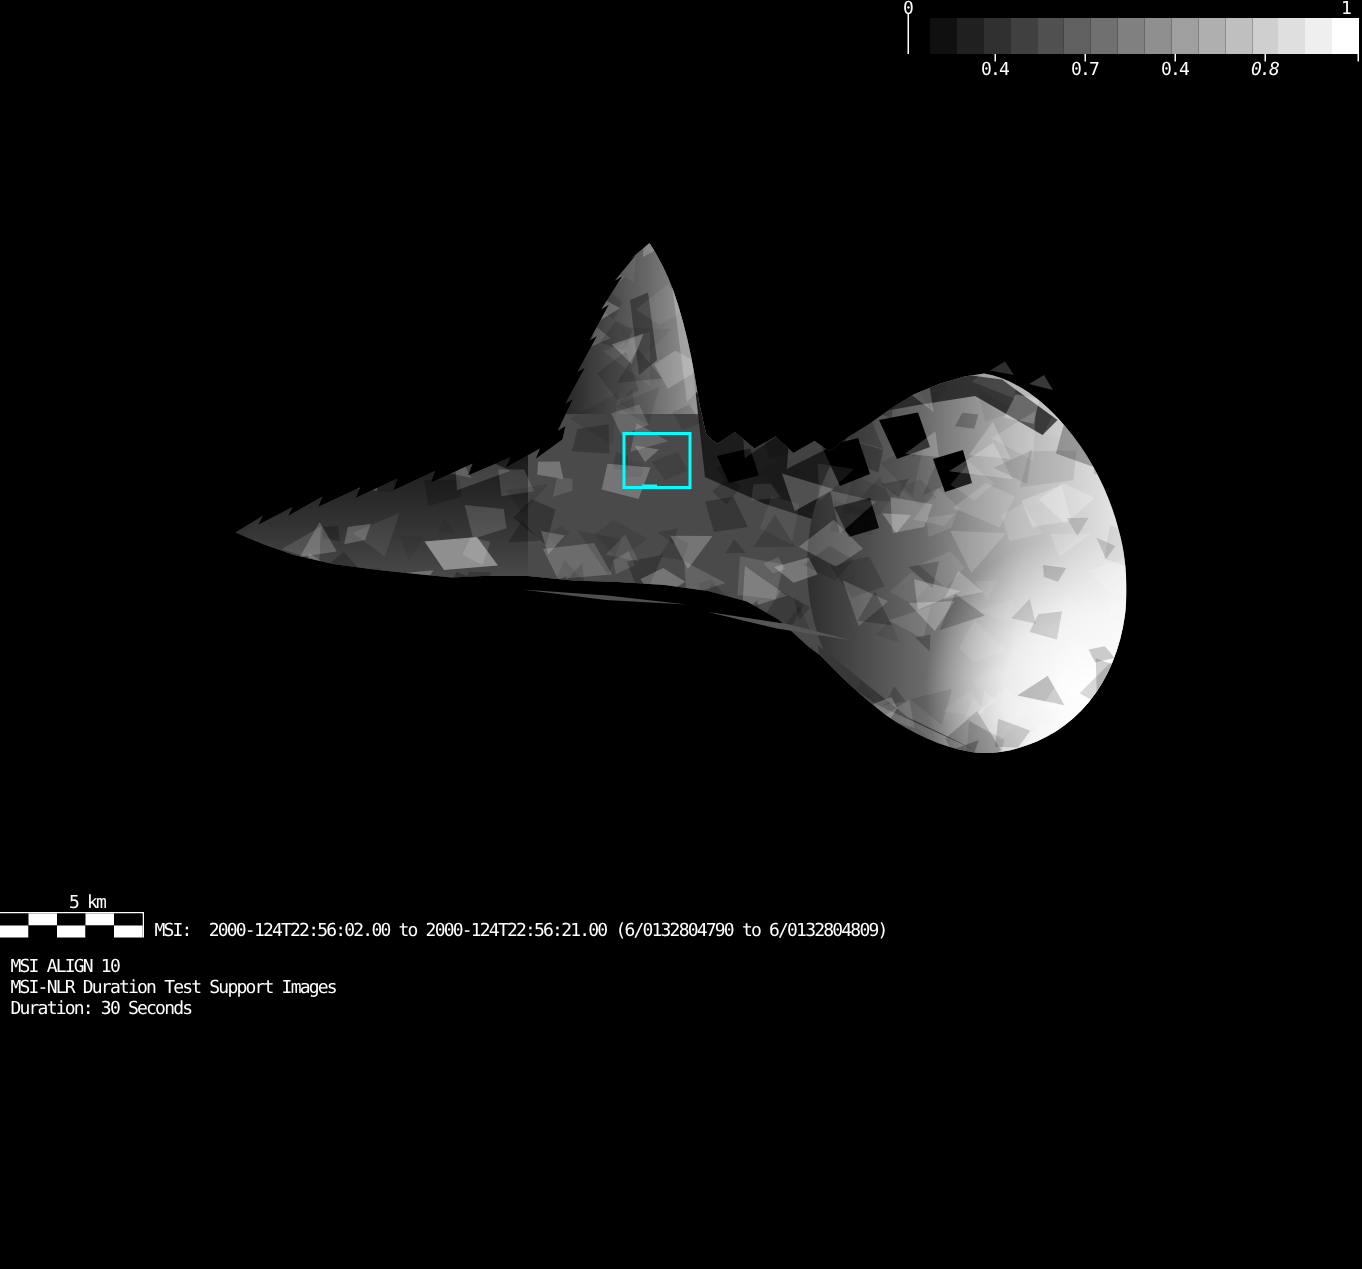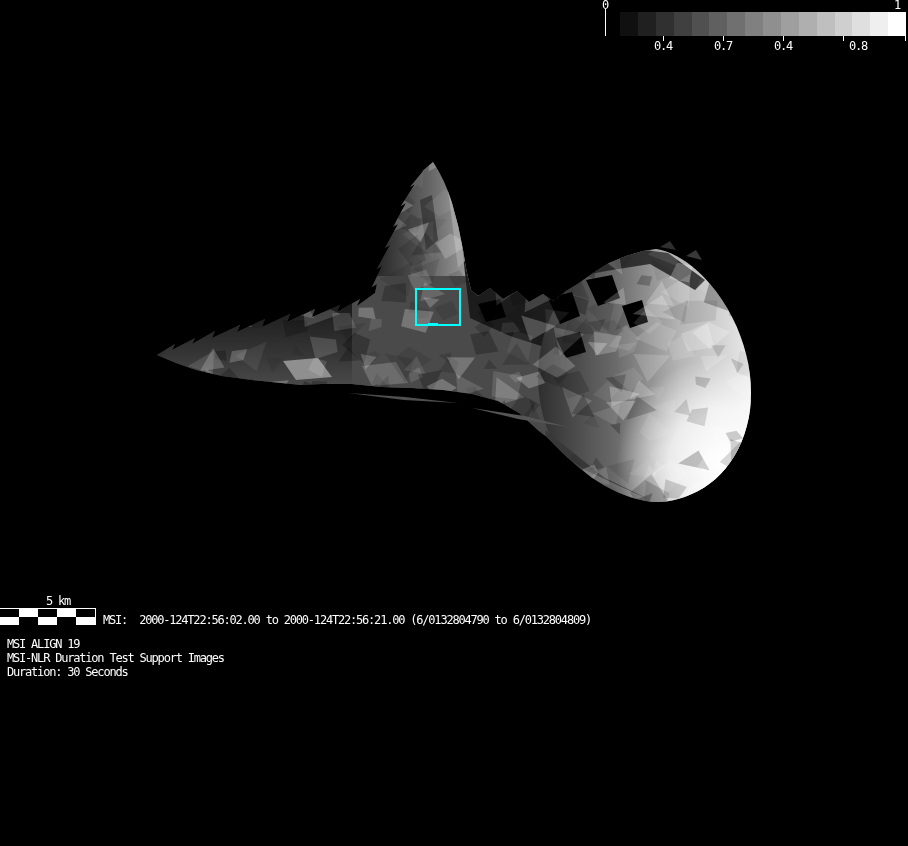--- a/index.html
+++ b/index.html
@@ -586,21 +586,21 @@
       <div class="cb-step" style="background: rgb(239, 239, 239);"></div>
       <div class="cb-step" style="background: rgb(255, 255, 255);"></div>
     </div>
 <div class="cb-tick" style="left: 63px;"></div>
     <div class="mono cb-ticklabel" style="left: 54px;">0.4</div>
     <div class="cb-tick" style="left: 123px;"></div>
     <div class="mono cb-ticklabel" style="left: 114px;">0.7</div>
     <div class="cb-tick" style="left: 183px;"></div>
     <div class="mono cb-ticklabel" style="left: 174px;">0.4</div>
     <div class="cb-tick" style="left: 243px;"></div>
-    <div class="mono cb-ticklabel" style="left: 249px;">0.8</div>
+    <div class="mono cb-ticklabel" style="left: 234px; font-style: italic;">0.8</div>
   </div>
 
 <div id="scalebar">
   <div class="mono sb-label">5 km</div>
   <div class="sb-checker">
       <div class="ck" style="background: rgb(0, 0, 0);"></div>
       <div class="ck" style="background: rgb(255, 255, 255);"></div>
       <div class="ck" style="background: rgb(0, 0, 0);"></div>
       <div class="ck" style="background: rgb(255, 255, 255);"></div>
       <div class="ck" style="background: rgb(0, 0, 0);"></div>
@@ -608,16 +608,16 @@
       <div class="ck" style="background: rgb(0, 0, 0);"></div>
       <div class="ck" style="background: rgb(255, 255, 255);"></div>
       <div class="ck" style="background: rgb(0, 0, 0);"></div>
       <div class="ck" style="background: rgb(255, 255, 255);"></div>
     </div>
 </div>
 
 <div id="msi-line" class="mono">MSI:  2000-124T22:56:02.00 to 2000-124T22:56:21.00 (6/0132804790 to 6/0132804809)</div>
 
 <div id="info">
-    <div class="mono info-line">MSI ALIGN 19</div>
+    <div class="mono info-line">MSI ALIGN 10</div>
     <div class="mono info-line">MSI-NLR Duration Test Support Images</div>
     <div class="mono info-line">Duration: 30 Seconds</div>
   </div>
 
 </body></html>

